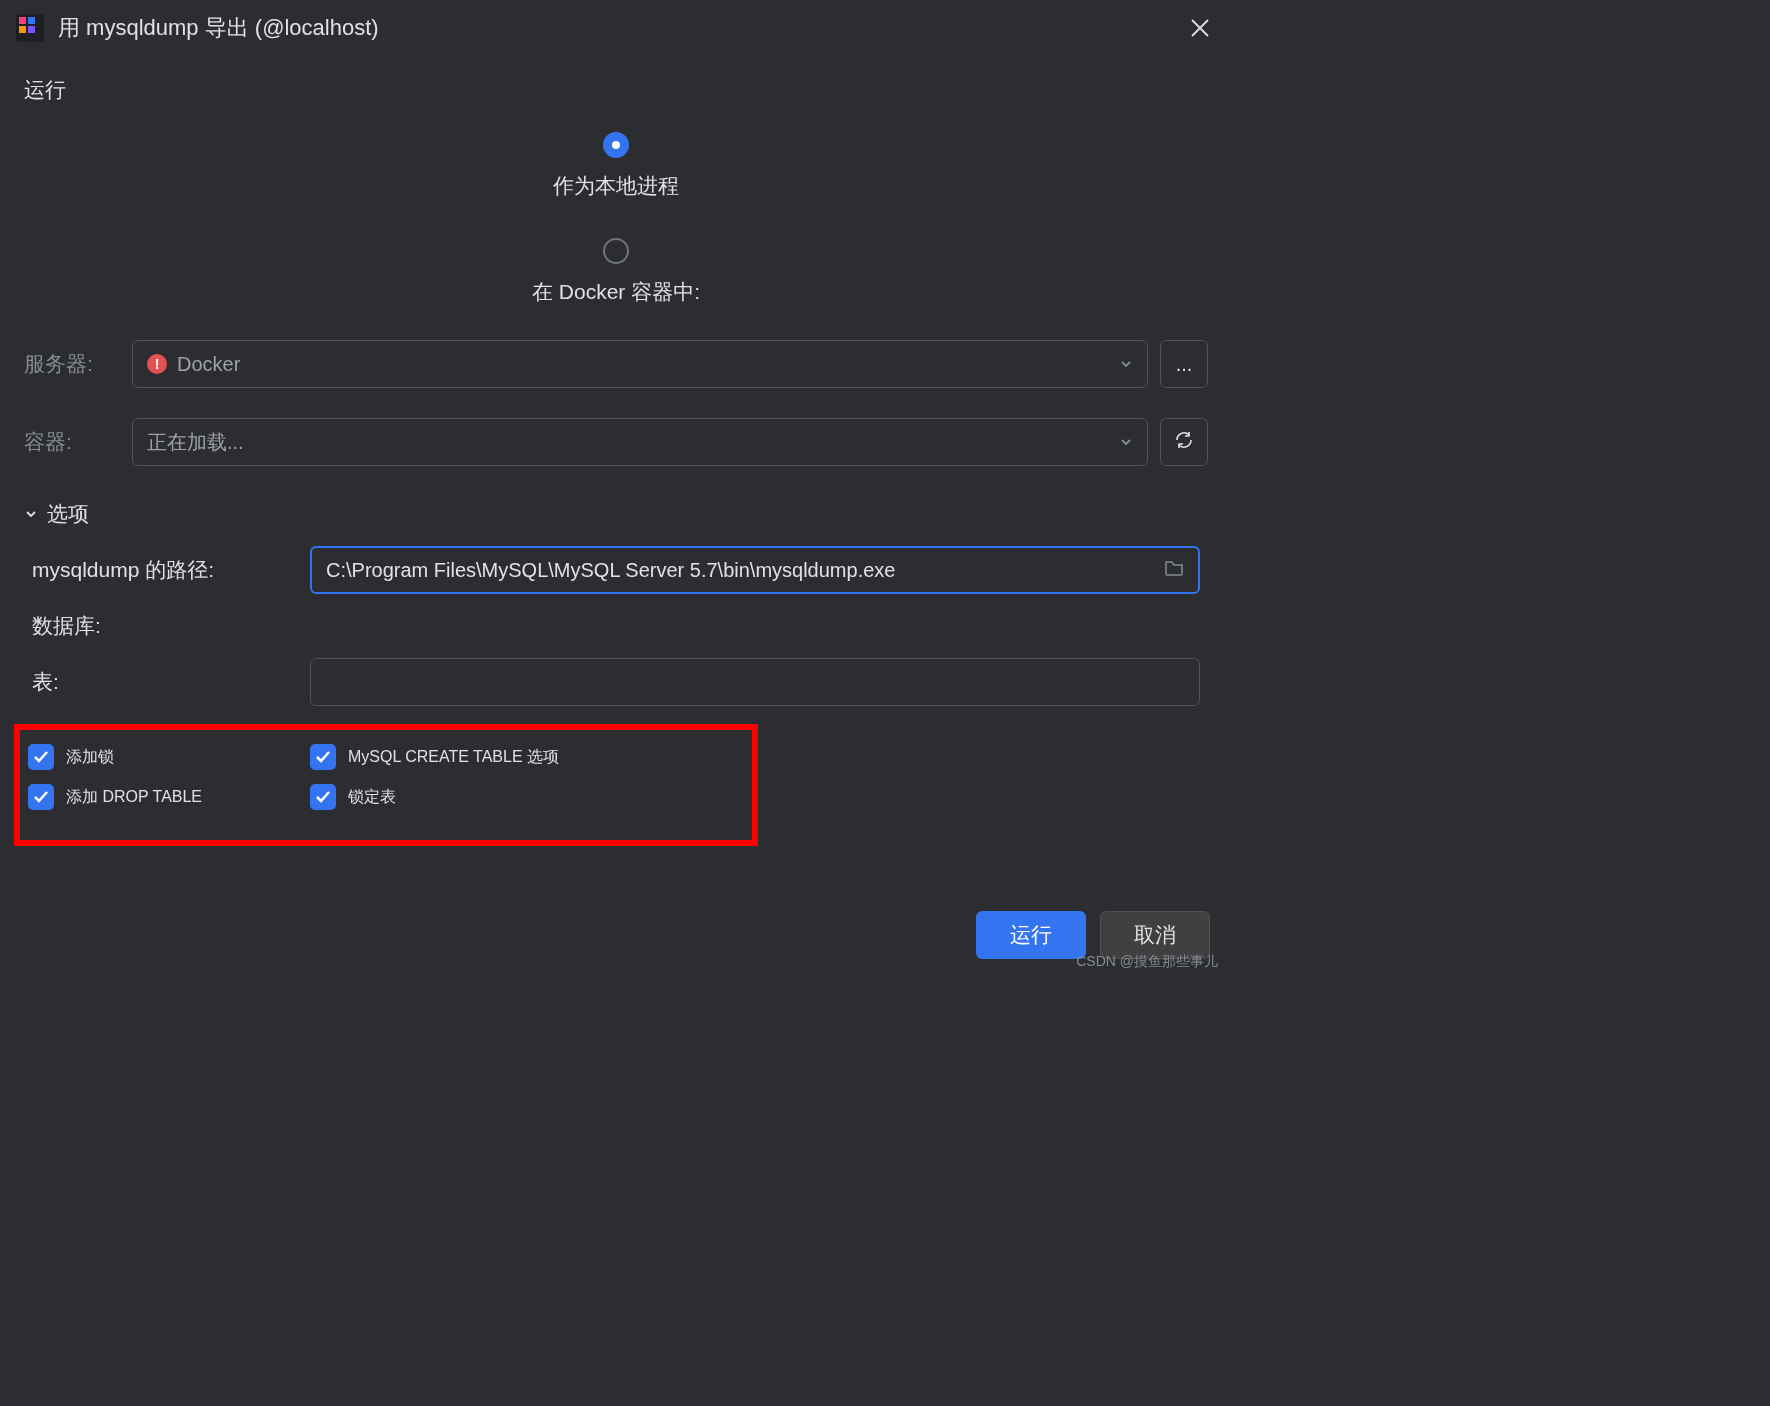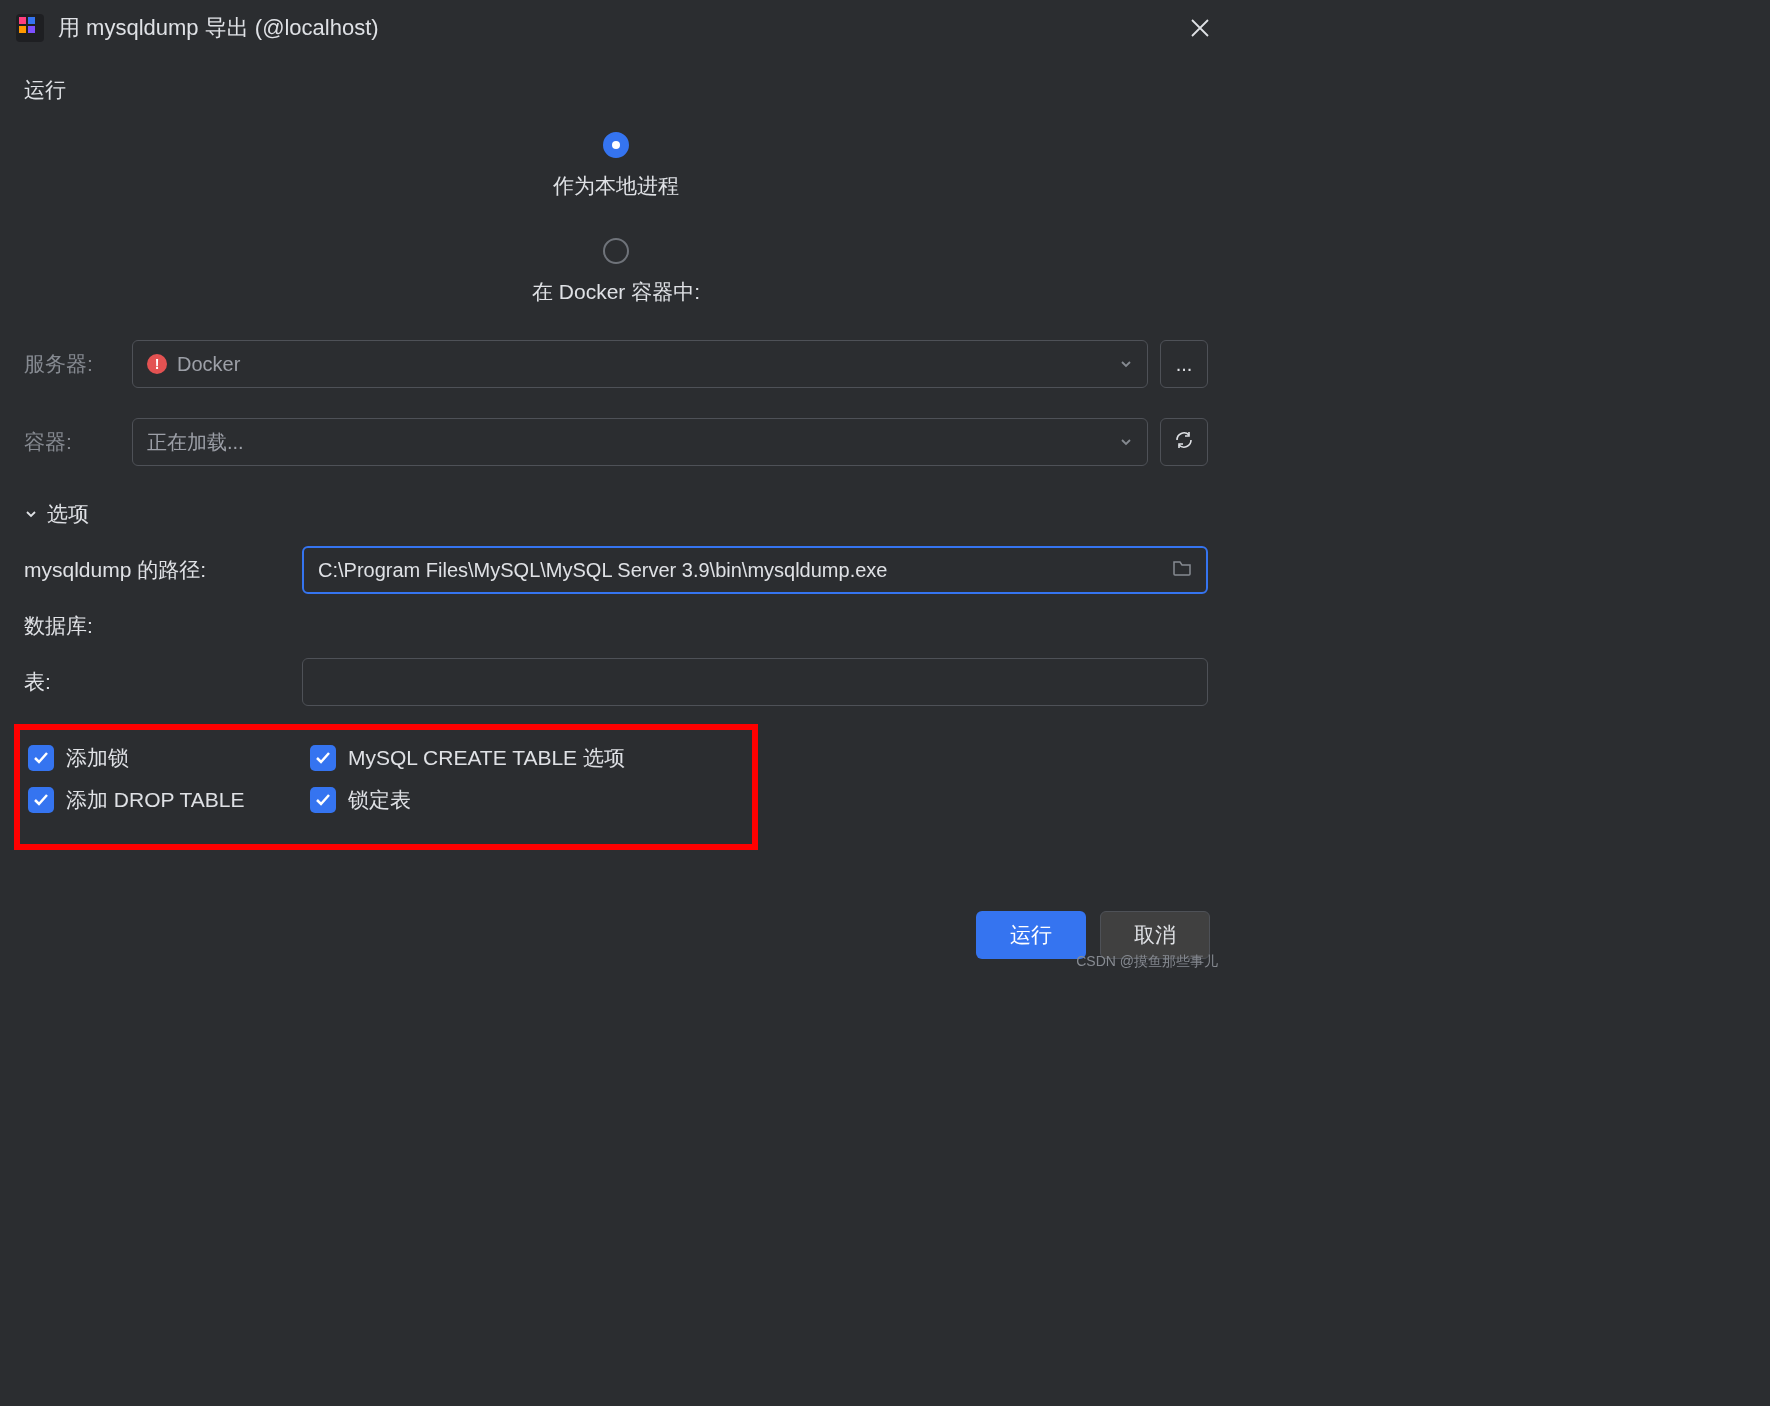--- a/index.html
+++ b/index.html
@@ -117,21 +117,21 @@
     }
     .collapse-header {
       display: flex;
       align-items: center;
       gap: 9px;
       padding: 28px 24px 18px 24px;
       cursor: pointer;
       font-size: 21px;
     }
     .options-grid {
-      padding: 0 24px;
+      padding: 0 32px;
     }
     .opt-row {
       display: flex;
       align-items: center;
       margin-bottom: 18px;
       gap: 16px;
     }
     .opt-label {
       width: 262px;
       font-size: 21px;
@@ -176,21 +176,21 @@
       width: 26px; height: 26px;
       background: #3574f0;
       border-radius: 5px;
       display: inline-flex;
       align-items: center;
       justify-content: center;
       cursor: pointer;
       flex-shrink: 0;
     }
     .checkbox svg { width: 18px; height: 18px; }
-    .check-label { font-size: 21px; }
+    .check-label { font-size: 16px; }
     .footer {
       position: absolute;
       bottom: 18px;
       right: 22px;
       display: flex;
       gap: 14px;
     }
     .btn {
       height: 48px;
       padding: 0 28px;
@@ -292,21 +292,21 @@
         <path d="M3 5 L7 9 L11 5"></path>
       </svg>
   </span>
   <span>选项</span>
 </div>
 
 <div class="options-grid">
   <div class="opt-row">
     <span class="opt-label">mysqldump 的路径:</span>
     <div class="text-input focused">
-      <span class="val">C:\Program Files\MySQL\MySQL Server 3.9\bin\mysqldump.exe</span>
+      <span class="val">C:\Program Files\MySQL\MySQL Server 5.7\bin\mysqldump.exe</span>
       <span class="folder-icon">
         <svg width="20" height="18" viewBox="0 0 20 18" fill="none" stroke="currentColor" stroke-width="1.5">
             <path d="M2 3h6l2 3h8v9a1 1 0 0 1-1 1H3a1 1 0 0 1-1-1V3z"></path>
           </svg>
       </span>
     </div>
   </div>
   <div class="opt-row">
     <span class="opt-label">数据库:</span>
   </div>

